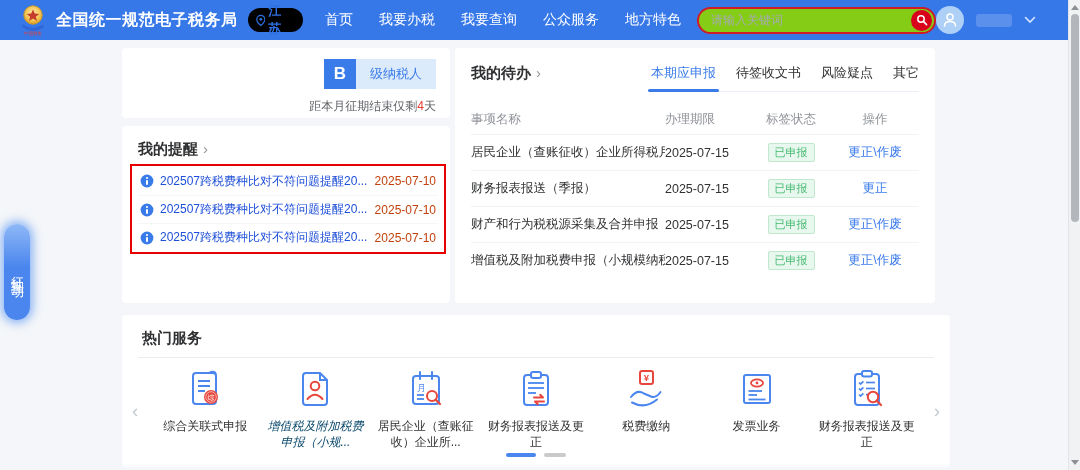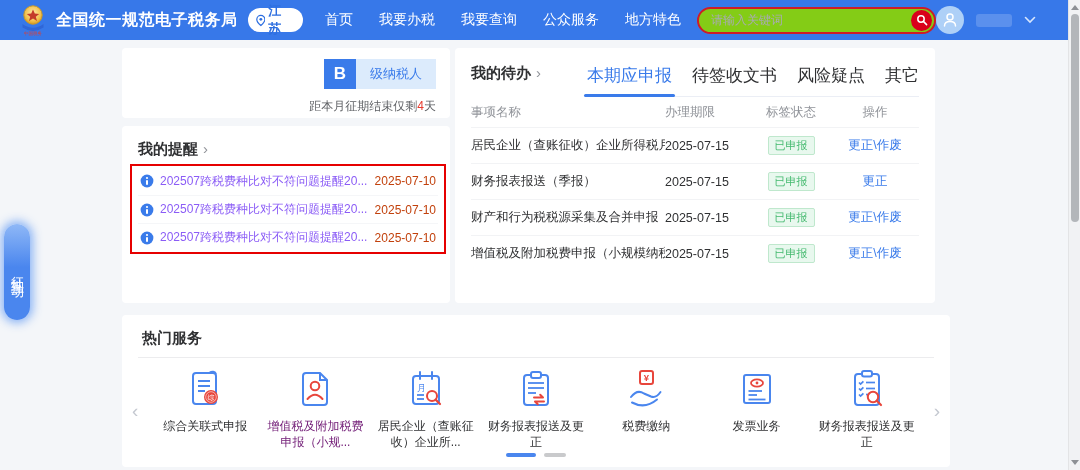--- a/index.html
+++ b/index.html
@@ -11,21 +11,21 @@
     color:#303133; font-size:13px;
   }
   
   .topbar {
     position:absolute; left:0; top:0; width:1080px; height:40px;
     background:#3778e9; display:flex; align-items:center; z-index:5;
   }
   .logo { margin-left:18px; flex:0 0 auto; display:flex; }
   .brand { margin-left:8px; color:#fff; font-size:16px; font-weight:700; letter-spacing:.5px; white-space:nowrap; }
   .loc-pill {
-    margin-left:10px; background:#ffffff; border-radius:13px; height:24px;
+    margin-left:10px; background:#000000; border-radius:13px; height:24px;
     display:flex; align-items:center; padding:0 12px 0 8px; gap:3px;
     color:#2e6fe0; font-size:13px; font-weight:700; cursor:pointer;
   }
   .nav { display:flex; margin-left:22px; gap:26px; }
   .nav span { color:#fff; font-size:14px; white-space:nowrap; cursor:pointer; }
   .search-wrap {
     margin-left:16px; position:relative; width:268px; height:27px;
     background:#84cc16; border:2px solid #cf1c26; border-radius:14px;
     display:flex; align-items:center; overflow:hidden;
   }
@@ -74,30 +74,30 @@
   .card-reminders { left:122px; top:126px; width:328px; height:177px; }
   .sec-title { font-size:15px; font-weight:700; color:#303133; display:flex; align-items:flex-start; }
   .sec-title .more { font-weight:400; color:#909399; font-size:15px; margin-left:5px; cursor:pointer; }
   .card-reminders .sec-title { position:absolute; left:16px; top:14px; }
   .red-annotation {
     position:absolute; left:8px; top:38px; right:4px; height:90px;
     border:2px solid #e60000; padding:1px 6px;
   }
   .rem-row { display:flex; align-items:center; height:28px; padding:0 2px; cursor:pointer; }
   .rem-row + .rem-row { border-top:1px solid #f5f6f8; }
-  .rem-text { flex:1; font-size:12px; color:#8b5cf6; white-space:nowrap; overflow:hidden; margin:0 6px; }
+  .rem-text { flex:1; font-size:12px; color:#1d4ed8; white-space:nowrap; overflow:hidden; margin:0 6px; }
   .rem-date { font-size:12px; color:#c2410c; white-space:nowrap; }
 
   .card-todo { left:455px; top:48px; width:480px; height:255px; padding:16px; }
   .todo-head { display:flex; align-items:flex-start; }
   .tabs { margin-left:auto; display:flex; gap:20px; border-bottom:1px solid #ebeef5; padding-bottom:9px; }
-  .tab { font-size:17px; color:#303133; position:relative; cursor:pointer; white-space:nowrap; }
+  .tab { font-size:13px; color:#303133; position:relative; cursor:pointer; white-space:nowrap; }
   .tab.active { color:#3a7bea; }
   .tab.active::after { content:""; position:absolute; left:-3px; right:-3px; bottom:-10px; height:3px; border-radius:2px; background:#3a7bea; }
-  .todo-table { }
+  .todo-table { margin-top:12px; }
   .trow { display:flex; align-items:center; height:36px; font-size:12.5px; }
   .trow.head { color:#909399; height:30px; }
   .trow + .trow { border-top:1px solid #f2f3f5; }
   .col-name { flex:1; white-space:nowrap; overflow:hidden; padding-right:6px; }
   .col-date { width:86px; flex:0 0 auto; }
   .col-status { width:80px; flex:0 0 auto; text-align:center; }
   .col-action { width:88px; flex:0 0 auto; text-align:center; }
   .status-badge {
     display:inline-block; font-size:11px; color:#44b96f;
     background:#e8f8ee; border:1px solid #bfe8cd; border-radius:2px;
@@ -106,21 +106,21 @@
   .action-link { color:#3a7bea; cursor:pointer; font-size:12.5px; }
 
   .card-hot { left:122px; top:315px; width:828px; height:152px; }
   .card-hot .sec-title { position:absolute; left:20px; top:14px; }
   .hot-divider { position:absolute; left:16px; right:16px; top:42px; height:1px; background:#ececee; }
   .carousel-arrow { position:absolute; top:86px; font-size:19px; color:#c4c8d0; cursor:pointer; line-height:1; }
   .arrow-left { left:10px; } .arrow-right { right:10px; }
   .hot-items { position:absolute; left:28px; right:28px; top:52px; display:flex; }
   .hot-item { flex:1; display:flex; flex-direction:column; align-items:center; cursor:pointer; }
   .hot-label { margin-top:7px; font-size:12px; line-height:1.35; color:#303133; text-align:center; max-width:96px; }
-  .hot-item.highlight .hot-label { color:#701a75; }
+  .hot-item.highlight .hot-label { color:#0c4a6e;font-style:italic; }
   .pagination { position:absolute; left:50%; transform:translateX(-50%); bottom:10px; display:flex; gap:8px; align-items:center; }
   .page-bar { height:4px; border-radius:2px; cursor:pointer; }
   .page-bar.active { width:30px; background:#4a86ee; }
   .page-bar.idle { width:22px; background:#c9cacc; }
 </style>
 </head>
 <body>
 
 <div class="topbar">
   <span class="logo">

